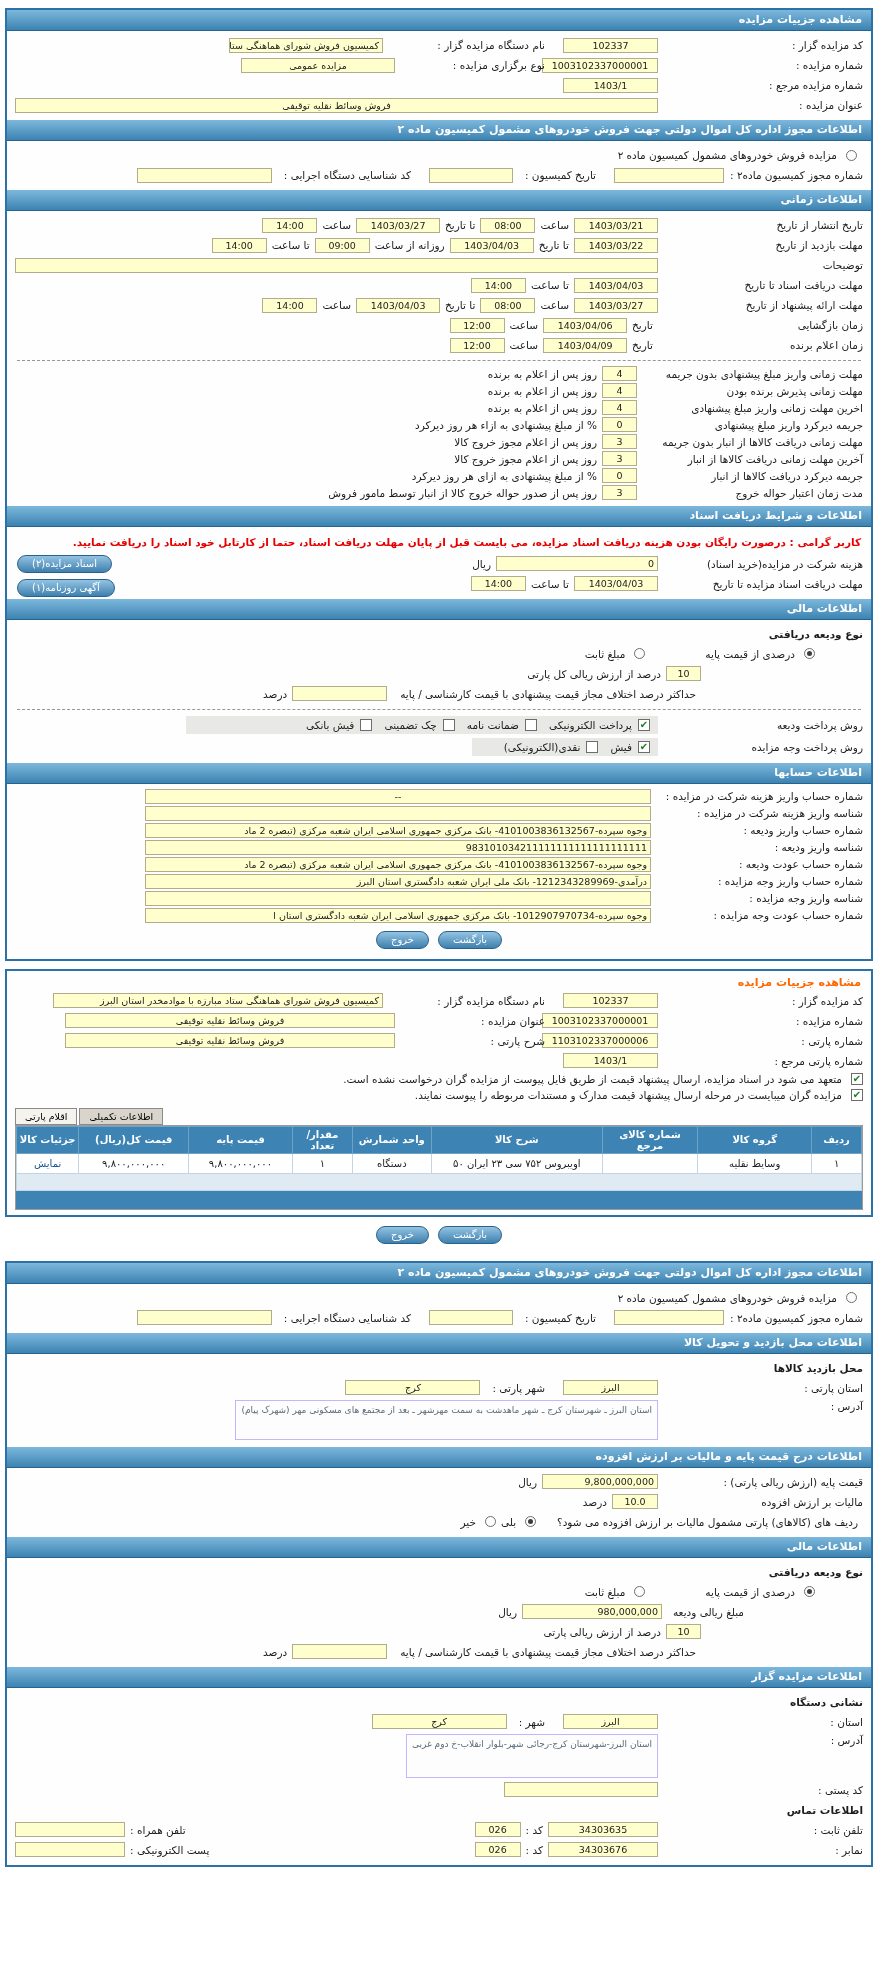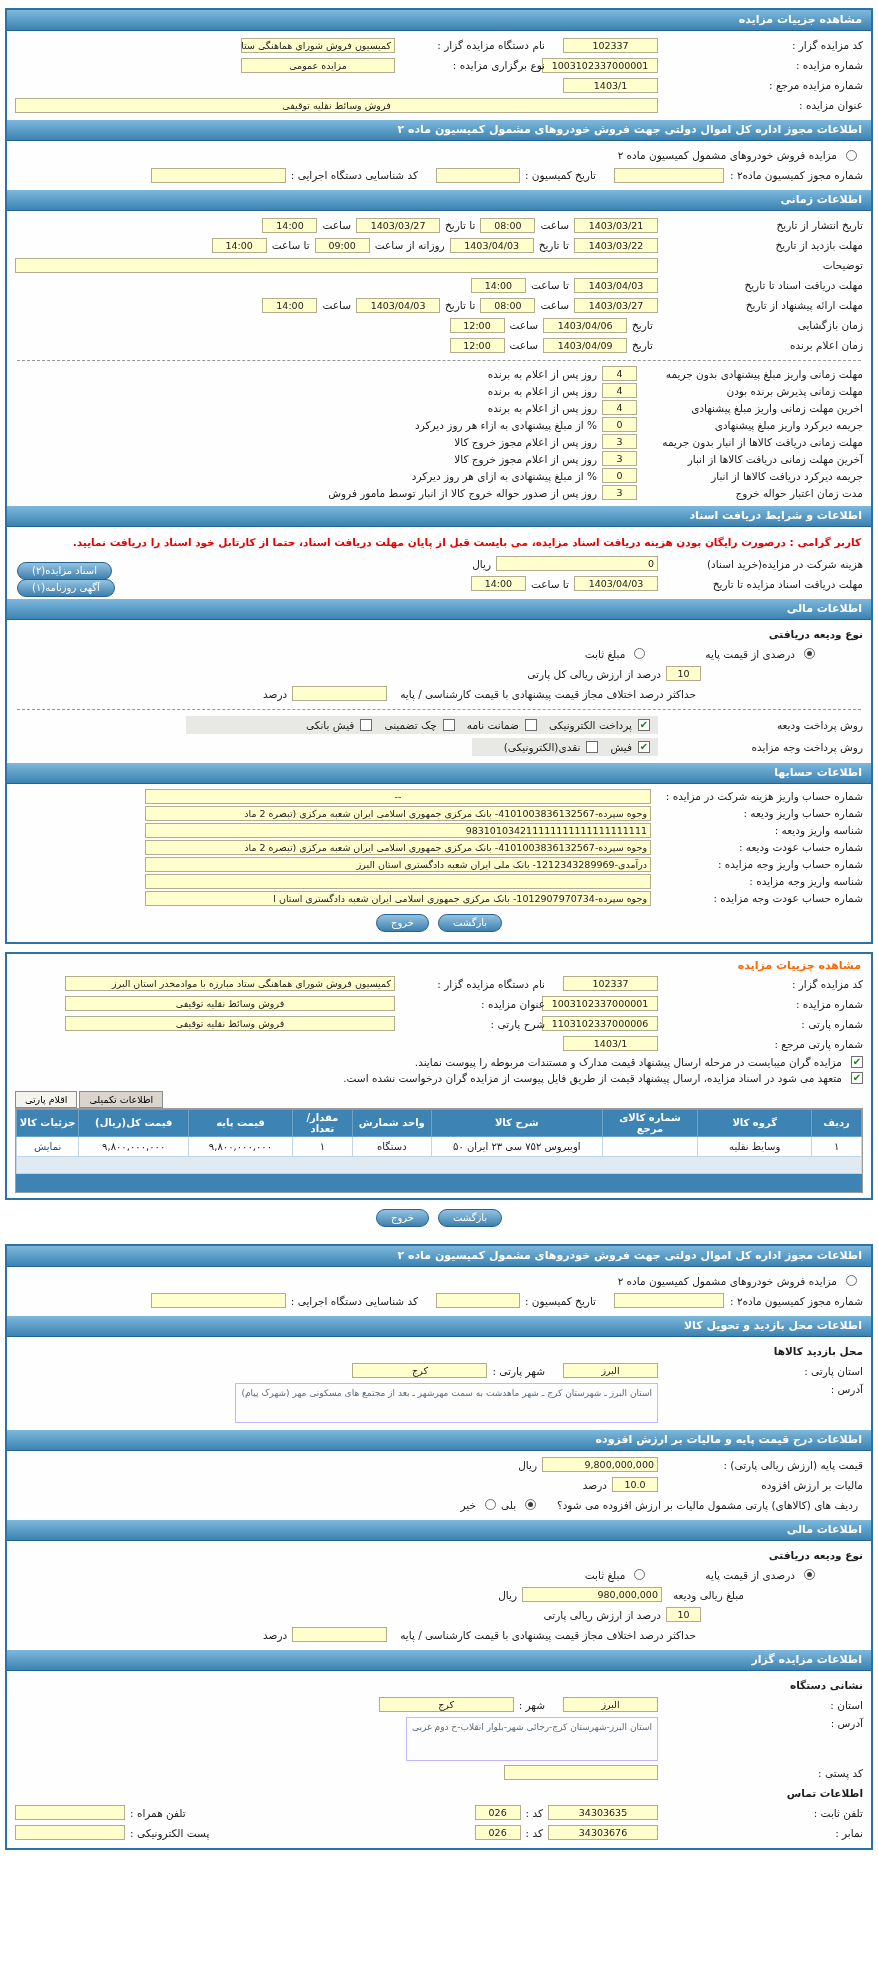--- a/index.html
+++ b/index.html
@@ -44,23 +44,23 @@
   .tab.active { background:#f5f3ee; }
   .gridwrap { margin:0 8px; border:1px solid #9b9b9b; background:#fff; }
   table.grid { width:100%; border-collapse:collapse; table-layout:fixed; }
   .grid th { background:#3d83b3; color:#fff; font-size:10px; border:1px solid #6ea3c6; padding:2px 2px; height:26px; font-weight:bold; }
   .grid td { background:#fff; border:1px solid #c2d5e4; font-size:10px; text-align:center; padding:4px 2px; }
   .grid tr.striped td { background:#dfeaf3; height:17px; }
   .grid td.pager { background:#3d83b3; height:18px; border:1px solid #3d83b3; }
   .lnk { color:#17508f; cursor:pointer; }
   .ta { border:1px solid #c4b5fd; background:#fdfdfd; color:#5a6b79; font-size:9px; line-height:1.6; padding:2px 5px; overflow:hidden; flex:none; }
   .relwrap { position:relative; }
-  .absbtn1 { position:absolute; left:10px; top:8px; }
+  .absbtn1 { position:absolute; left:10px; top:1px; }
   .absbtn2 { position:absolute; left:10px; top:25px; }
-  .mr18 { margin-right:18px; }
+  .mr18 { margin-right:18px;margin-left:12px; }
   .mra { margin-right:auto; }
   .pr52 { padding-right:56px; }
   .pr120 { padding-right:122px; }
   .pr170 { padding-right:170px; }
   .sp55 { width:55px; flex:none; }
 </style>
 </head>
 <body>
 
 <div class="panel">
@@ -263,20 +263,24 @@
       <span class="word">نقدی(الکترونیکی)</span>
     </div>
   </div>
 
   <div class="bar mt">اطلاعات حسابها</div>
   <div class="row acc">
     <span class="lbl l210">شماره حساب واریز هزینه شرکت در مزایده :</span>
     <div class="inp c i505">--</div>
   </div>
   <div class="row acc">
+    <span class="lbl l210">شناسه واریز هزینه شرکت در مزایده :</span>
+    <div class="inp i505"></div>
+  </div>
+  <div class="row acc">
     <span class="lbl l210">شماره حساب واریز ودیعه :</span>
     <div class="inp i505">وجوه سپرده-4101003836132567- بانک مرکزی جمهوری اسلامی ایران شعبه مرکزی (تبصره 2 ماد</div>
   </div>
   <div class="row acc">
     <span class="lbl l210">شناسه واریز ودیعه :</span>
     <div class="inp i505">983101034211111111111111111111</div>
   </div>
   <div class="row acc">
     <span class="lbl l210">شماره حساب عودت ودیعه :</span>
     <div class="inp i505">وجوه سپرده-4101003836132567- بانک مرکزی جمهوری اسلامی ایران شعبه مرکزی (تبصره 2 ماد</div>
@@ -321,25 +325,25 @@
     <span class="lbl l150" style="margin-right:-3px">شرح پارتی :</span>
     <div class="inp c i328">فروش وسائط نقلیه توقیفی</div>
   </div>
   <div class="row">
     <span class="lbl l205">شماره پارتی مرجع :</span>
     <div class="inp c i95">1403/1</div>
   </div>
 
   <div class="row tight">
     <span class="cb sel"></span>
+    <span class="word">متعهد می شود در اسناد مزایده، ارسال پیشنهاد قیمت از طریق فایل پیوست از مزایده گران درخواست نشده است.</span>
+  </div>
+  <div class="row tight">
+    <span class="cb sel"></span>
     <span class="word">مزایده گران میبایست در مرحله ارسال پیشنهاد قیمت مدارک و مستندات مربوطه را پیوست نمایند.</span>
-  </div>
-  <div class="row tight">
-    <span class="cb sel"></span>
-    <span class="word">متعهد می شود در اسناد مزایده، ارسال پیشنهاد قیمت از طریق فایل پیوست از مزایده گران درخواست نشده است.</span>
   </div>
 
   <div class="tabs">
     <button class="tab">اطلاعات تکمیلی</button>
     <button class="tab active">اقلام پارتی</button>
   </div>
 
   <div class="gridwrap">
     <table class="grid">
       <colgroup>

